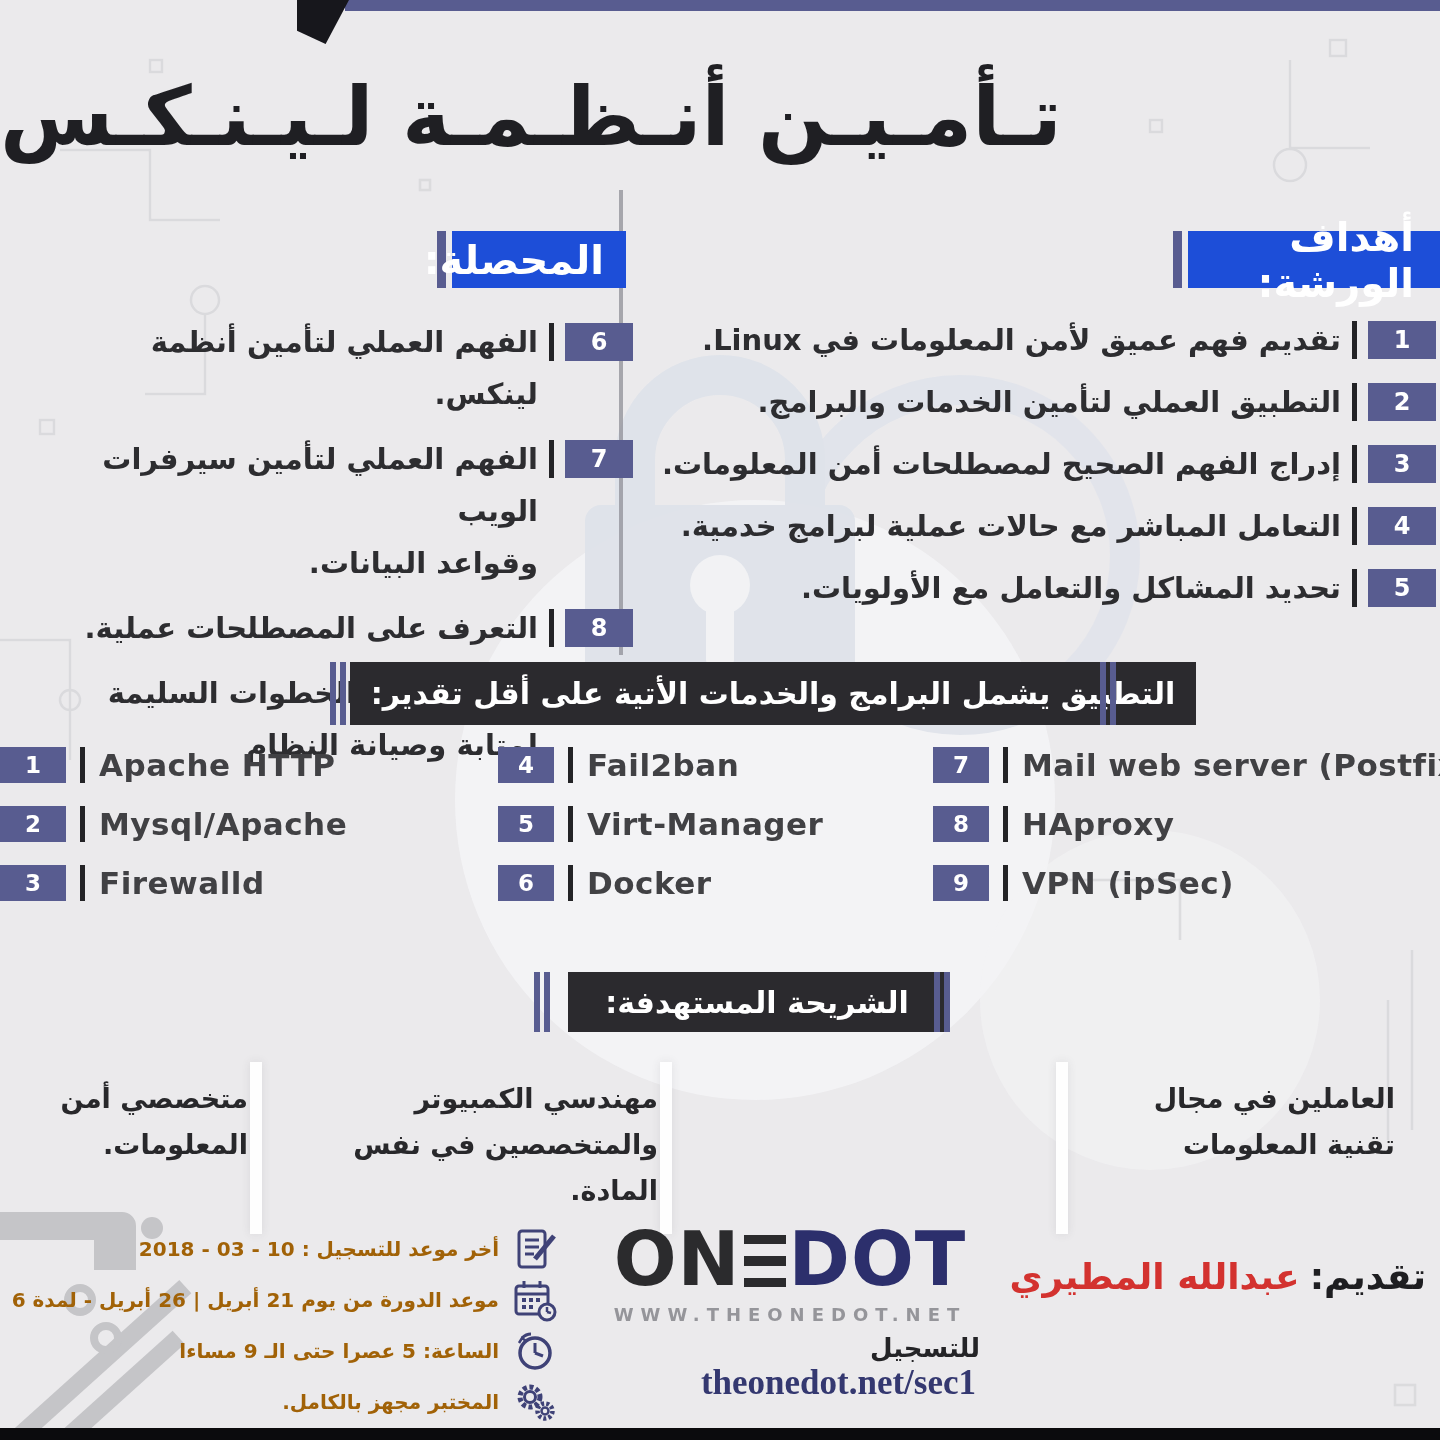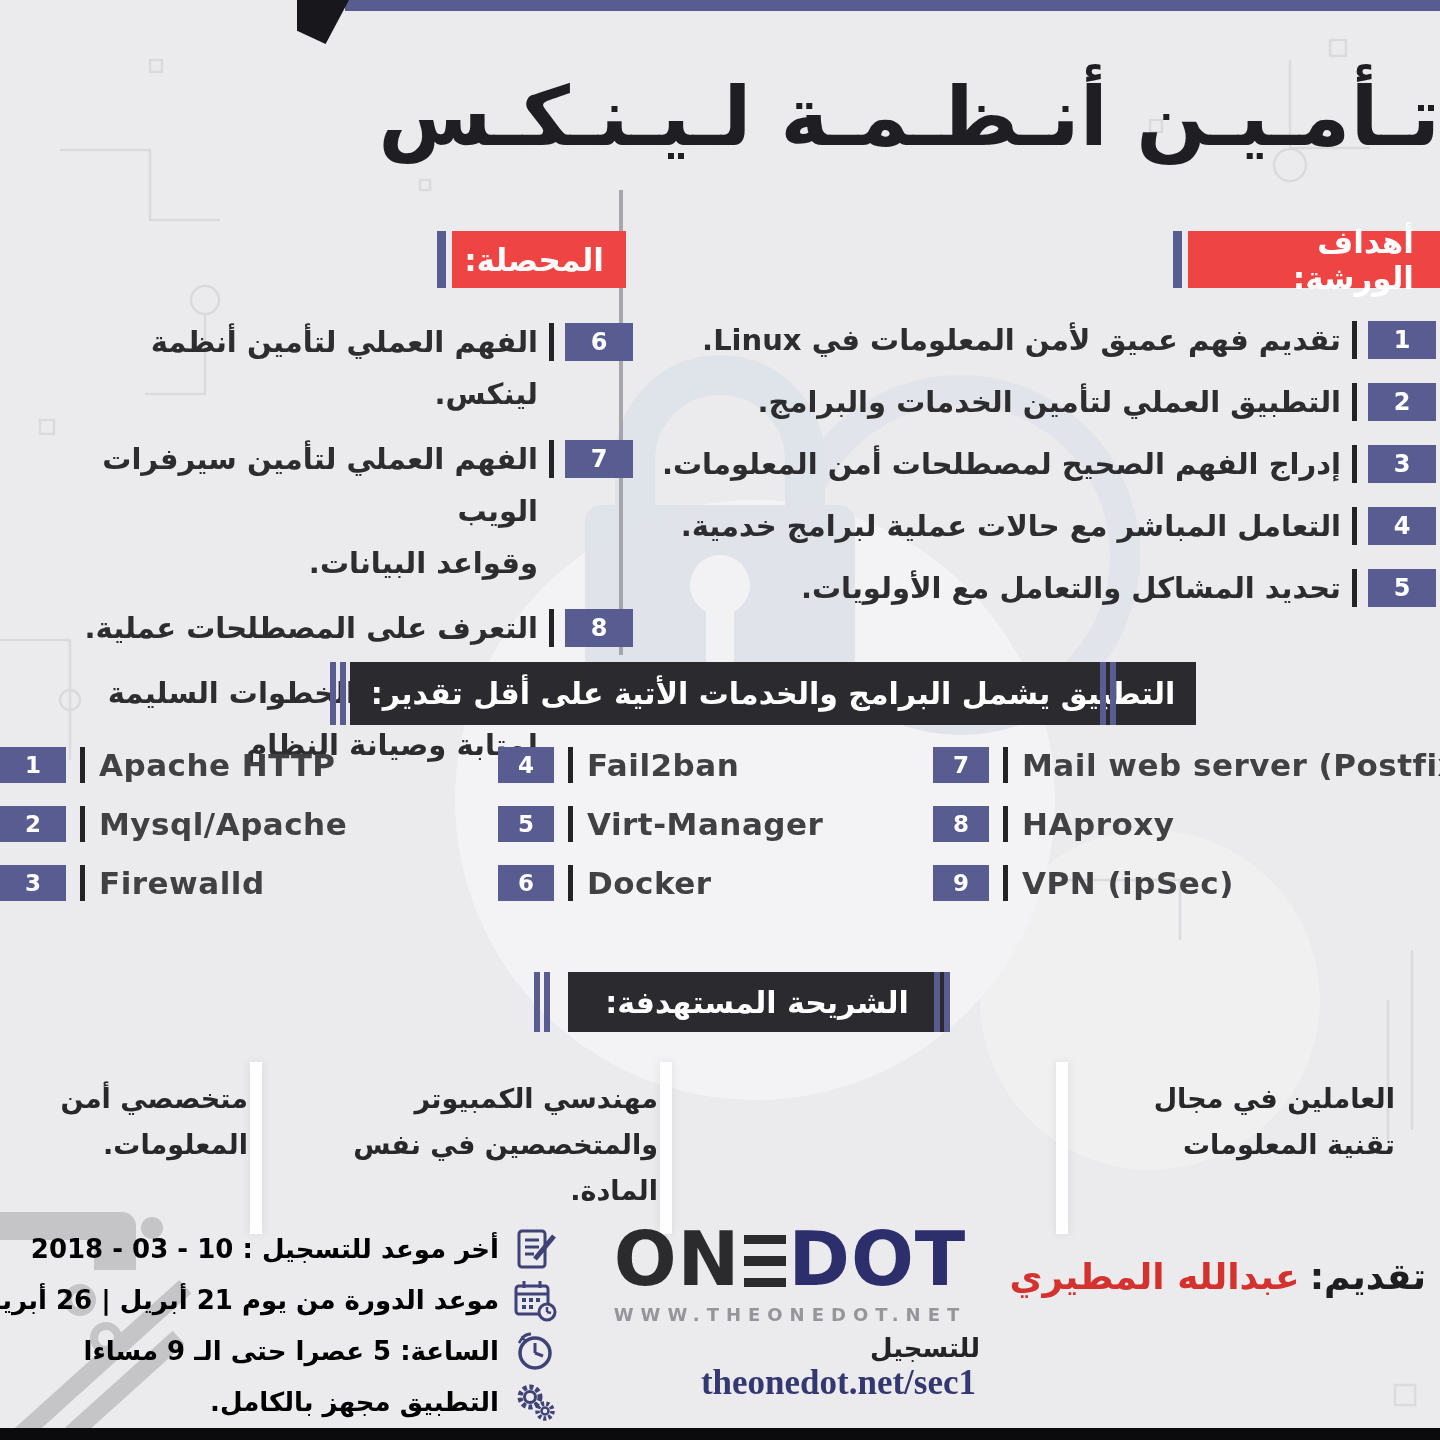--- a/index.html
+++ b/index.html
@@ -9,24 +9,24 @@
     font-family:"DejaVu Sans",sans-serif;
     color:#2d2d30;
   }
   svg.deco{position:absolute;left:0;top:0;pointer-events:none;}
   
   .top-bar{position:absolute;left:345px;top:0;width:1095px;height:11px;background:#585c90;}
   .top-corner-shape{position:absolute;left:297px;top:0;width:52px;height:44px;background:#17171c;
     clip-path:polygon(0 0,100% 0,55% 100%,0 70%);}
   .bottom-bar{position:absolute;left:0;top:1428px;width:1440px;height:12px;background:#0b0b0d;}
   
-  .title{position:absolute;left:0;top:62px;width:100%;text-align:right;
+  .title{position:absolute;left:0;top:62px;width:100%;text-align:left;
     font-size:82px;font-weight:bold;color:#1f1f23;direction:rtl;line-height:110px;}
   
-  .head-box{position:absolute;background:#ef4444;color:#fff;font-weight:bold;font-size:31px;
+  .head-box{position:absolute;background:#1d4ed8;color:#fff;font-weight:bold;font-size:40px;
     display:flex;align-items:center;direction:rtl;}
   .obj-head{right:0;top:231px;width:252px;height:57px;padding-right:26px;box-sizing:border-box;}
   .out-head{left:452px;top:231px;width:174px;height:57px;padding-right:22px;box-sizing:border-box;}
   .accent{position:absolute;background:#585c90;}
   .divider-v{position:absolute;left:619px;top:190px;width:4px;height:465px;background:#8f8f97;opacity:.75;}
   
   .num-list{position:absolute;display:flex;flex-direction:column;direction:rtl;}
   .obj-list{right:4px;top:316px;width:720px;gap:14px;}
   .out-list{right:807px;top:316px;width:560px;gap:13px;}
   .num-row{display:flex;align-items:flex-start;}
@@ -52,21 +52,21 @@
   .tool-name{font-size:31px;font-weight:bold;color:#414144;letter-spacing:.5px;white-space:nowrap;}
   
   .aud-divider{position:absolute;top:1062px;width:12px;height:172px;background:rgba(255,255,255,.92);
     box-shadow:0 0 10px rgba(60,60,70,.10);}
   .aud-col{position:absolute;top:1076px;direction:rtl;text-align:right;font-size:27px;font-weight:bold;
     line-height:46px;color:#28282b;white-space:pre-line;}
   
   .details{position:absolute;right:883px;top:1226px;width:560px;display:flex;flex-direction:column;gap:5px;direction:rtl;}
   .detail-row{display:flex;align-items:center;height:46px;}
   .detail-icon{width:44px;height:44px;flex:none;margin-left:14px;}
-  .detail-text{font-size:26px;font-weight:bold;color:#000000;white-space:nowrap;}
+  .detail-text{font-size:20px;font-weight:bold;color:#a16207;white-space:nowrap;}
   
   .brand{position:absolute;left:600px;top:1222px;width:380px;text-align:center;}
   .brand-logo{font-size:74px;font-weight:bold;line-height:74px;letter-spacing:1px;color:#2b2b2d;white-space:nowrap;}
   .brand-logo .dot-part{color:#2c2f6c;}
   .logo-e{display:inline-block;width:42px;height:52px;vertical-align:-2px;margin:0 3px;
     background:linear-gradient(#2b2b2d 0 18%,transparent 18% 41%,#2b2b2d 41% 59%,transparent 59% 82%,#2b2b2d 82% 100%);}
   .brand-site{margin-top:8px;font-size:18px;letter-spacing:7px;color:#95959a;font-weight:bold;}
   .contact-line{direction:rtl;text-align:right;margin-top:16px;font-size:26px;font-weight:bold;color:#2b2b2e;}
   .phone-blur{display:inline-block;width:112px;height:22px;background:#77777c;border-radius:3px;
     filter:blur(5px);opacity:.55;vertical-align:middle;margin-inline-start:12px;}
@@ -298,21 +298,21 @@
       </svg>
       <span class="detail-text">الساعة: 5 عصرا حتى الـ 9 مساءا</span>
     </div>
     <div class="detail-row">
       <svg class="detail-icon" viewBox="0 0 44 44">
         <circle cx="17" cy="17" r="10" fill="none" stroke="#3f4277" stroke-width="5" stroke-dasharray="4 2.6"></circle>
         <circle cx="17" cy="17" r="5.5" fill="none" stroke="#3f4277" stroke-width="3"></circle>
         <circle cx="32" cy="31" r="7.5" fill="none" stroke="#3f4277" stroke-width="4.5" stroke-dasharray="3 2.2"></circle>
         <circle cx="32" cy="31" r="3.5" fill="none" stroke="#3f4277" stroke-width="2.5"></circle>
       </svg>
-      <span class="detail-text">التطبيق مجهز بالكامل.</span>
+      <span class="detail-text">المختبر مجهز بالكامل.</span>
     </div>
   </div>
 
   <div class="brand">
     <div class="brand-logo"><span>ON</span><span class="logo-e"></span><span class="dot-part">DOT</span></div>
     <div class="brand-site">WWW.THEONEDOT.NET</div>
     <div class="register-line"><span>للتسجيل</span> <span class="register-url">theonedot.net/sec1</span></div>
   </div>
 
   <div class="presenter"><span>تقديم:</span><span class="presenter-name">عبدالله المطيري</span></div>

